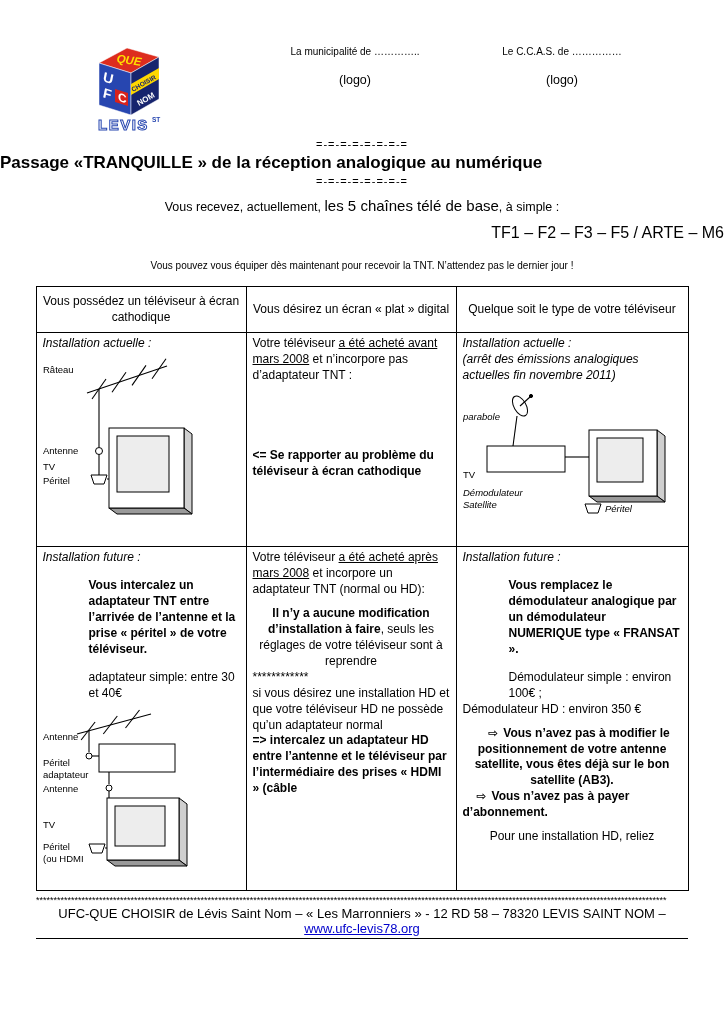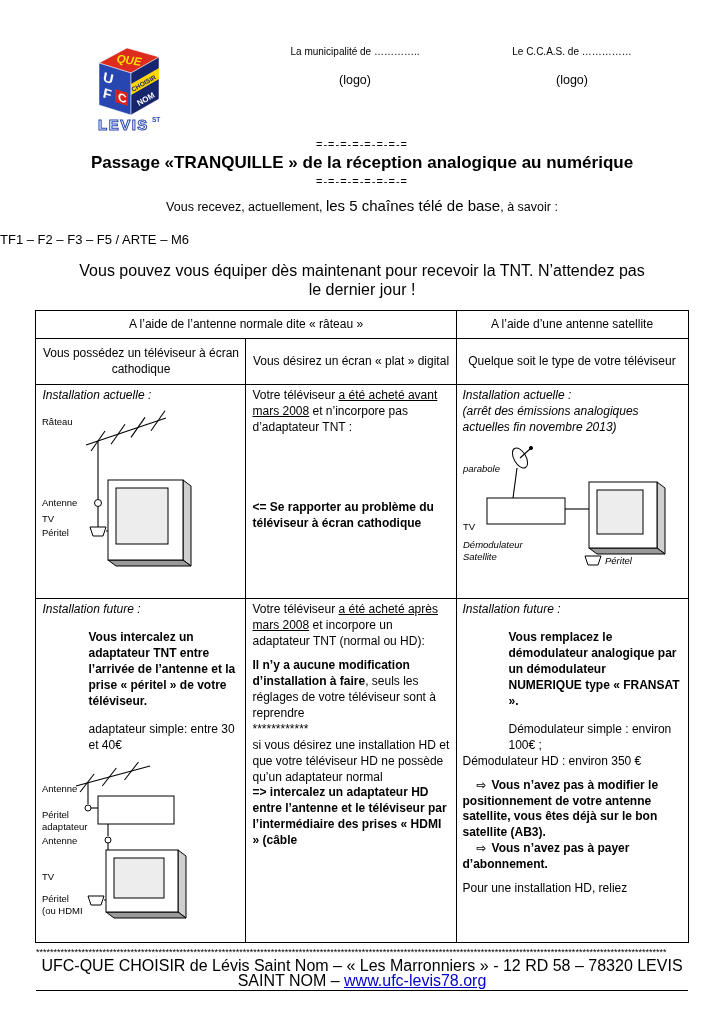--- a/index.html
+++ b/index.html
@@ -7,49 +7,49 @@
   .page {
     width:724px; height:1024px; background:#fff; position:relative;
     font-family:"Liberation Sans","DejaVu Sans",sans-serif; color:#000;
     overflow:hidden; margin:0 auto; font-size:12px;
   }
   
   .header { position:relative; height:136px; }
   .logo-wrap { position:absolute; left:96px; top:42px; }
   .hdr-col { position:absolute; top:46px; text-align:center; }
   .hdr-a { left:255px; width:200px; }
-  .hdr-b { left:472px; width:200px; }
+  .hdr-b { left:462px; width:200px; }
   .hdr-label { font-size:10px; }
   .logo-ph { font-size:12.5px; margin-top:16px; }
   
   .sep { text-align:center; font-size:11px; letter-spacing:1px; margin-top:2px; }
-  .title1 { text-align:center; font-size:17px; font-weight:bold; line-height:21px; margin-top:2px; }
+  .title1 { font-size:17px; font-weight:bold; line-height:21px; margin-top:2px; }
   .intro { text-align:center; font-size:12.5px; margin-top:8px; line-height:21px; }
   .intro .big { font-size:15px; font-weight:normal; }
-  .channels { text-align:left; font-size:13px; margin-top:14px; }
-  .equip { text-align:center; font-size:16px; margin:14px auto 0; max-width:575px; line-height:19px; }
+  .channels { text-align:right; font-size:16px; margin-top:6px; }
+  .equip { text-align:center; font-size:10px; margin:14px auto 0; max-width:575px; line-height:19px; }
   
   .main-table { border-collapse:collapse; table-layout:fixed; width:652px; margin:11px auto 0; }
   .main-table td { border:1px solid #000; padding:3px 6px; font-size:12px; line-height:1.33; vertical-align:top; }
   .main-table td.th { text-align:center; vertical-align:middle; }
   tr.hrow1 { height:28px; } tr.hrow2 { height:46px; }
   tr.crow1 { height:214px; } tr.crow2 { height:344px; }
   .b { font-weight:bold; } .it { font-style:italic; } .u { text-decoration:underline; }
-  .cp { margin:0; } .mt8 { margin-top:8px; } .mt12 { margin-top:12px;margin-left:46px; } .mt64 { margin-top:64px; }
+  .cp { margin:0; } .mt8 { margin-top:8px;text-align:center; } .mt12 { margin-top:12px;margin-left:46px; } .mt64 { margin-top:64px; }
   .arrow-item { text-indent:14px; }
   .arrow-g { margin-right:5px; font-weight:bold; }
   
   .diagram { display:block; margin-top:6px; }
   .diagram line { stroke:#000; stroke-width:1.1; fill:none; }
   .diagram rect, .diagram polygon, .diagram ellipse, .diagram circle { stroke:#000; stroke-width:1; }
   .diagram text { font-size:9.5px; fill:#000; }
   .diagram text.itl { font-style:italic; }
   
   .stars-line { width:652px; margin:4px auto 0; font-size:9px; line-height:10px; white-space:nowrap; overflow:hidden; }
-  .footer-text { width:652px; margin:1px auto 0; text-align:center; font-size:16px; line-height:15px; }
+  .footer-text { width:652px; margin:1px auto 0; text-align:center; font-size:13px; line-height:15px; }
   .flink { color:#0000cc; text-decoration:underline; }
   .bottom-rule { width:652px; margin:2px auto 0; border-top:1px solid #000; height:0; }
 </style>
 </head>
 <body>
 
 <div class="page">
 
   <div class="header">
     <div class="logo-wrap">
@@ -82,35 +82,31 @@
     <div class="hdr-col hdr-b">
       <div class="hdr-label">Le C.C.A.S. de ……………</div>
       <div class="logo-ph">(logo)</div>
     </div>
   </div>
 
   <div class="sep">=-=-=-=-=-=-=-=</div>
   <div class="title1">Passage «TRANQUILLE » de la réception analogique au numérique</div>
   <div class="sep">=-=-=-=-=-=-=-=</div>
 
-  <div class="intro"><span>Vous recevez, actuellement, </span><span class="big">les 5 chaînes télé de base</span><span>, à savoir :</span></div>
+  <div class="intro"><span>Vous recevez, actuellement, </span><span class="big">les 5 chaînes télé de base</span><span>, à simple :</span></div>
   <div class="channels">TF1 – F2 – F3 – F5 / ARTE – M6</div>
   <div class="equip">Vous pouvez vous équiper dès maintenant pour recevoir la TNT. N’attendez pas le dernier jour !</div>
 
   <table class="main-table">
     <colgroup>
         <col style="width:210px">
         <col style="width:210px">
         <col style="width:232px">
       </colgroup>
     <tbody>
-        <tr class="hrow1">
-      <td colspan="2" class="th">A l’aide de l’antenne normale dite « râteau »</td>
-      <td class="th">A l’aide d’une antenne satellite</td>
-    </tr>
     <tr class="hrow2">
       <td class="th">Vous possédez un téléviseur à écran cathodique</td>
       <td class="th">Vous désirez un écran « plat » digital</td>
       <td class="th">Quelque soit le type de votre téléviseur</td>
     </tr>
 
     <tr class="crow1">
 
       <td>
         <p class="cp it">Installation actuelle :</p>
@@ -140,21 +136,21 @@
         </svg>
       </td>
 
       <td>
         <p class="cp"><span>Votre téléviseur </span><span class="u">a été acheté avant mars 2008</span><span> et n’incorpore pas d’adaptateur TNT :</span></p>
         <p class="cp b mt64">&lt;= Se rapporter au problème du  téléviseur à écran cathodique</p>
       </td>
 
       <td>
         <p class="cp it">Installation actuelle :</p>
-        <p class="cp it">(arrêt des émissions analogiques actuelles fin novembre 2013)</p>
+        <p class="cp it">(arrêt des émissions analogiques actuelles fin novembre 2011)</p>
         <svg class="diagram" width="218" height="128" viewBox="0 0 218 128">
           <g>
             <ellipse cx="57" cy="16" rx="6" ry="11" fill="#fff" transform="rotate(-30 57 16)"></ellipse>
             <line x1="57" y1="16" x2="67" y2="7"></line>
             <circle cx="68" cy="6" r="1.6" fill="#000"></circle>
             <line x1="54" y1="26" x2="50" y2="56"></line>
           </g>
           <rect x="24" y="56" width="78" height="26" fill="#fff"></rect>
           <line x1="102" y1="67" x2="126" y2="67"></line>
           <g>

